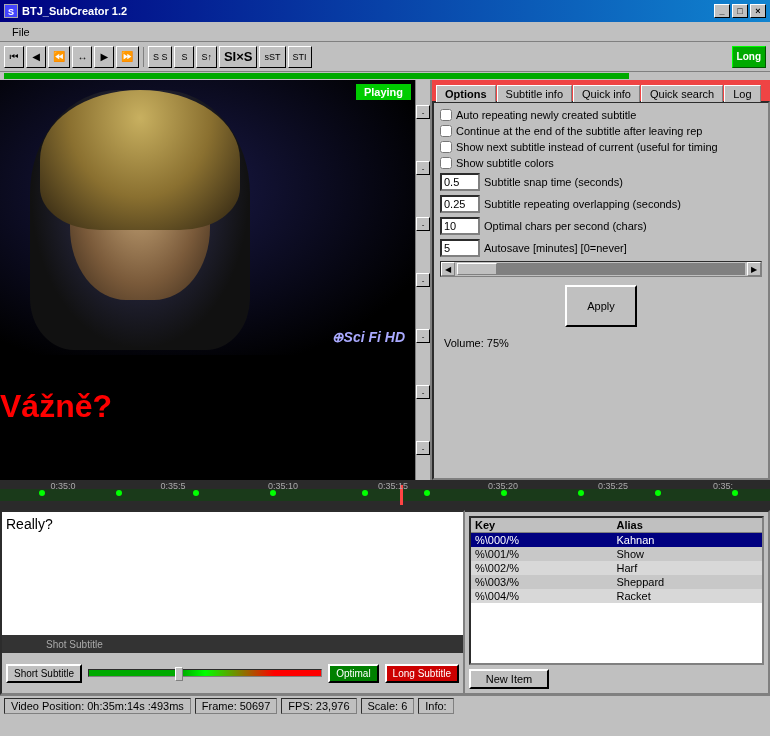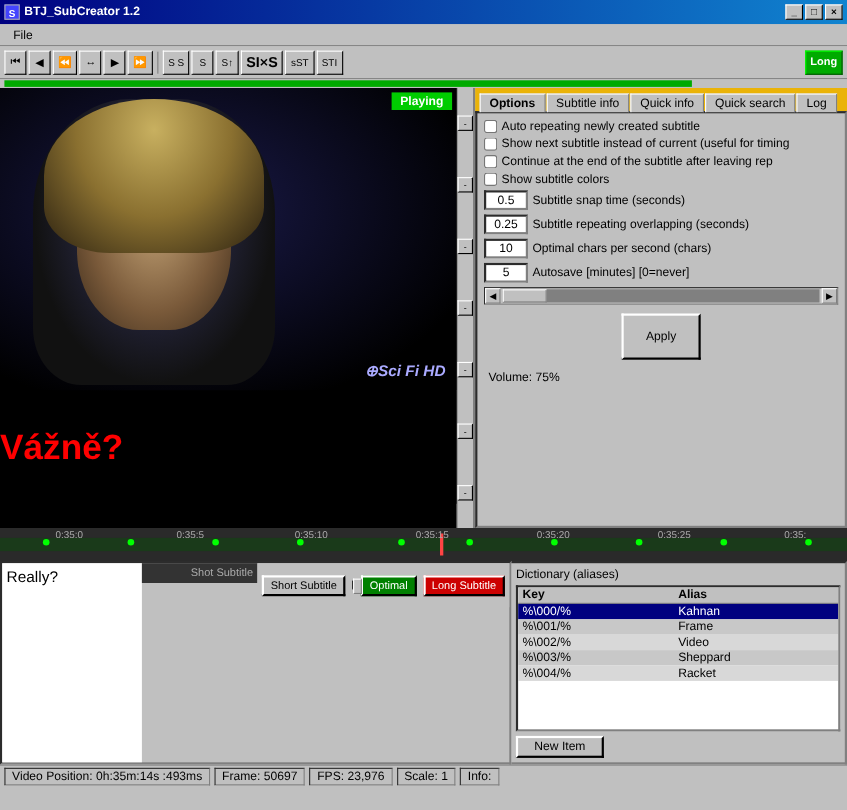--- a/index.html
+++ b/index.html
@@ -180,21 +180,21 @@
       flex: 1;
       background: #c0c0c0;
       display: flex;
       flex-direction: column;
       border-left: 2px solid #808080;
     }
 
     
     .tabs {
       display: flex;
-      background: #eab308;
+      background: #ef4444;
       padding: 4px 4px 0 4px;
       gap: 1px;
     }
     .tab {
       padding: 2px 8px;
       background: #c0c0c0;
       border: 1px solid; border-color: #fff #808080 #808080 #fff;
       border-bottom: none;
       cursor: pointer;
       font-size: 11px;
@@ -230,21 +230,20 @@
       margin-bottom: 4px;
       gap: 4px;
     }
     .option-input {
       width: 40px;
       height: 18px;
       border: 2px inset #808080;
       background: white;
       font-size: 11px;
       padding: 0 2px;
-      text-align: center;
     }
     .apply-btn {
       display: block;
       margin: 8px auto;
       padding: 13px 20px;
       background: #c0c0c0;
       border: 2px solid; border-color: #fff #000 #000 #fff;
       cursor: pointer;
       font-size: 11px;
     }
@@ -316,20 +315,21 @@
       display: flex;
       height: 185px;
     }
 
     
     .text-editor-panel {
       width: 465px;
       background: #c0c0c0;
       border: 2px inset #808080;
       display: flex;
+      flex-direction: column;
     }
     .text-editor {
       flex: 1;
       background: white;
       border: none;
       padding: 4px;
       font-size: 14px;
       font-family: Arial, sans-serif;
       resize: none;
       outline: none;
@@ -522,25 +522,25 @@
     </div>
 
     <div class="tab-content">
 
       <div class="option-row">
         <input type="checkbox" style="">
         <span class="option-label">Auto repeating newly created subtitle</span>
       </div>
       <div class="option-row">
         <input type="checkbox" style="">
-        <span class="option-label">Show next subtitle instead of current (useful for timing</span>
+        <span class="option-label">Continue at the end of the subtitle after leaving rep</span>
       </div>
       <div class="option-row">
         <input type="checkbox" style="">
-        <span class="option-label">Continue at the end of the subtitle after leaving rep</span>
+        <span class="option-label">Show next subtitle instead of current (useful for timing</span>
       </div>
       <div class="option-row">
         <input type="checkbox" style="">
         <span class="option-label">Show subtitle colors</span>
       </div>
 
       <div class="option-field">
         <input class="option-input" type="text" value="0.5" style="">
         <span class="option-label">Subtitle snap time (seconds)</span>
       </div>
@@ -612,50 +612,49 @@
       <button class="label-btn short">Short Subtitle</button>
       <div class="subtitle-slider">
         <div class="slider-thumb"></div>
       </div>
       <button class="label-btn optimal">Optimal</button>
       <button class="label-btn long">Long Subtitle</button>
     </div>
   </div>
 
   <div class="dict-panel">
-    <div class="dict-title">Dictionary (aliases)</div>
     <div class="dict-table">
       <div class="dict-header">
         <span class="dict-col">Key</span>
         <span class="dict-col">Alias</span>
       </div>
       <div class="dict-row selected">
         <span class="dict-cell">%\000/%</span>
         <span class="dict-cell">Kahnan</span>
       </div>
       <div class="dict-row">
         <span class="dict-cell">%\001/%</span>
-        <span class="dict-cell">Frame</span>
+        <span class="dict-cell">Show</span>
       </div>
       <div class="dict-row">
         <span class="dict-cell">%\002/%</span>
-        <span class="dict-cell">Video</span>
+        <span class="dict-cell">Harf</span>
       </div>
       <div class="dict-row">
         <span class="dict-cell">%\003/%</span>
         <span class="dict-cell">Sheppard</span>
       </div>
       <div class="dict-row">
         <span class="dict-cell">%\004/%</span>
         <span class="dict-cell">Racket</span>
       </div>
     </div>
     <button class="new-item-btn">New Item</button>
   </div>
 </div>
 
 <div class="status-bar">
   <div class="status-segment">Video Position: 0h:35m:14s :493ms</div>
   <div class="status-segment">Frame: 50697</div>
   <div class="status-segment">FPS: 23,976</div>
-  <div class="status-segment">Scale: 1</div>
+  <div class="status-segment">Scale: 6</div>
   <div class="status-segment">Info:</div>
 </div>
 
 </body></html>

